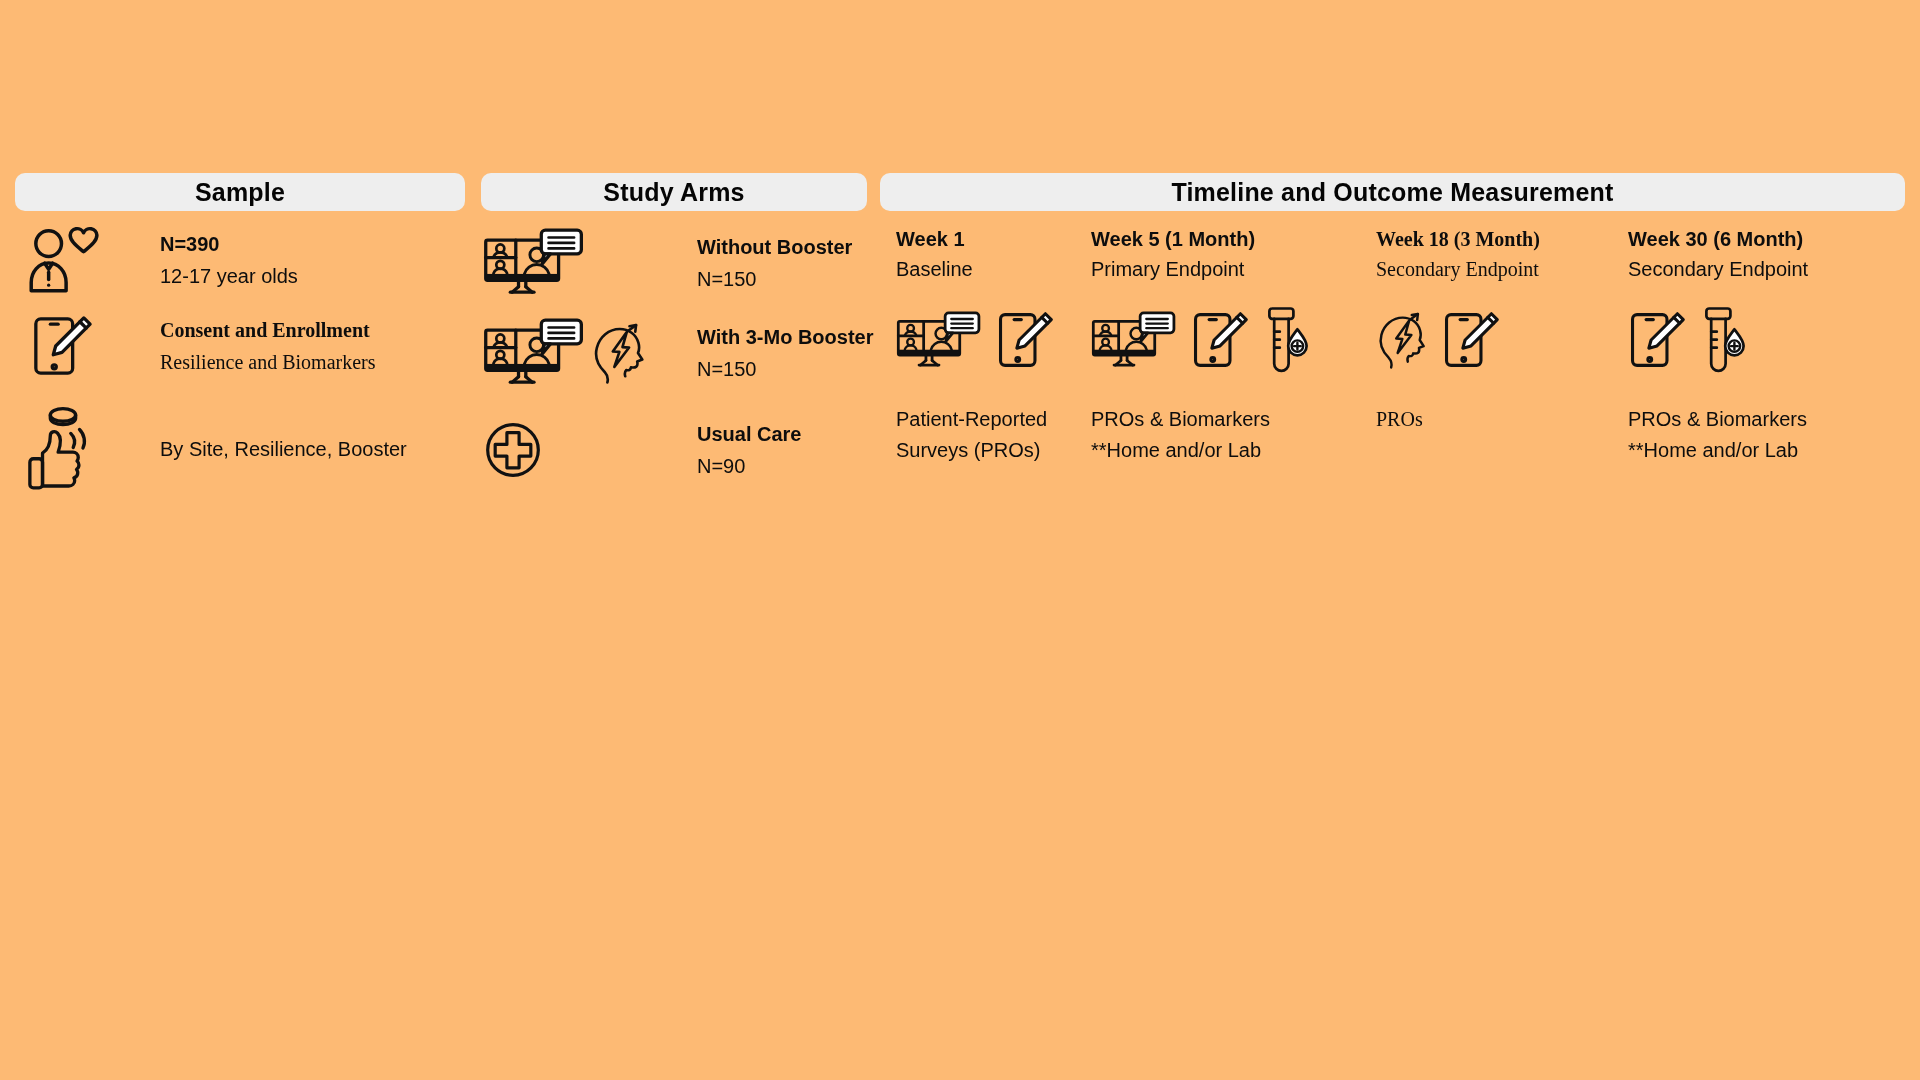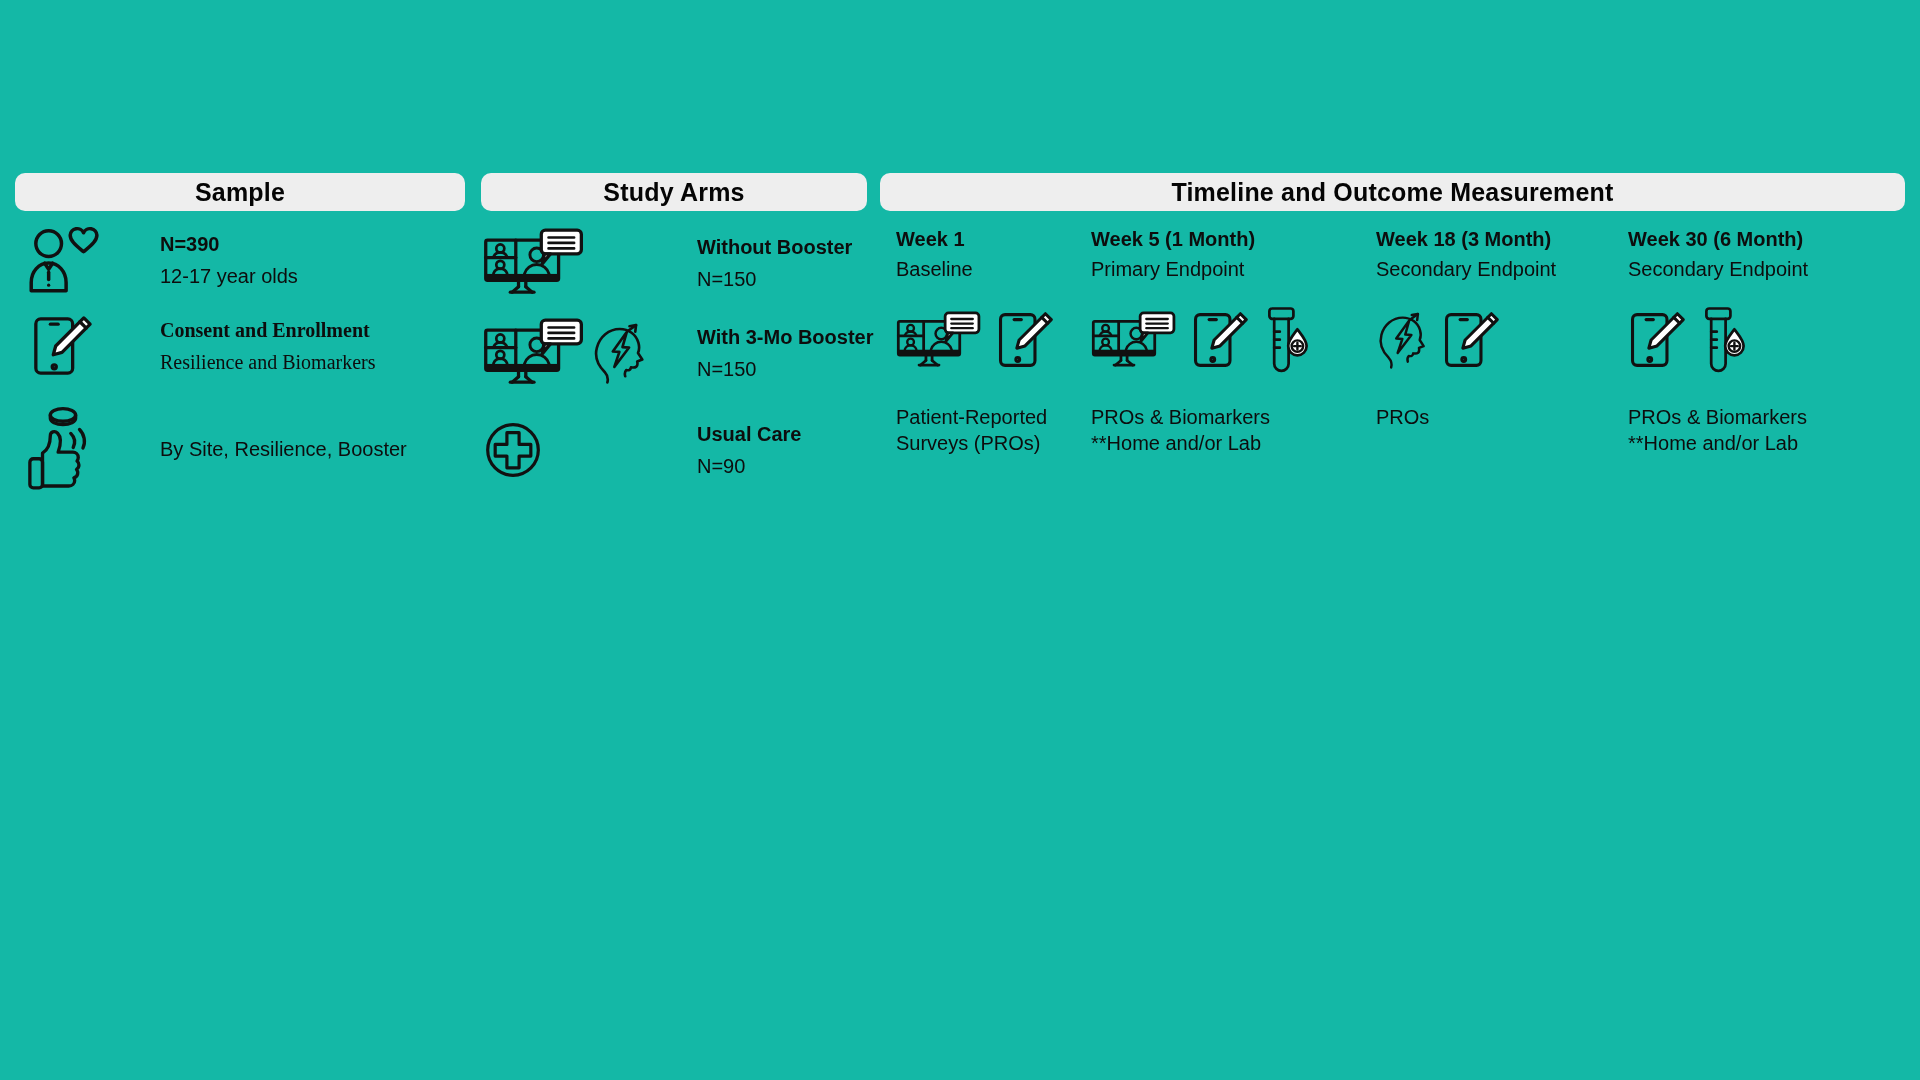--- a/index.html
+++ b/index.html
@@ -1,17 +1,17 @@
 <!DOCTYPE html>
 <html><head>
 <meta charset="utf-8">
 <style>
   html,body{margin:0;padding:0;background:#ffffff;}
   body{font-family:"Liberation Sans", sans-serif; color:#0d0d0d;}
-  .canvas{position:relative;width:1920px;height:1080px;background:#14b8a6;overflow:hidden;}
+  .canvas{position:relative;width:1920px;height:1080px;background:#fdba74;overflow:hidden;}
 
   
   .hdr{position:absolute;top:173px;height:38px;background:#eeeeee;border-radius:10px;
        display:flex;align-items:center;justify-content:center;
        font-weight:700;font-size:25px;letter-spacing:0.2px;color:#050505;}
   .hdr-sample{left:15px;width:450px;}
   .hdr-arms{left:481px;width:386px;}
   .hdr-timeline{left:880px;width:1025px;}
 
   
@@ -27,25 +27,25 @@
   .srow1{top:226px;} .srow2{top:314px;font-family:Liberation Serif, serif;} .srow3{top:404px;}
 
   
   .arow{left:483px;}
   .arow .icon-cell{width:166px;justify-content:flex-start;gap:6px;}
   .arow1{top:228px;} .arow2{top:318px;} .arow3{top:418px;}
   .arow .row-text{margin-left:4px;}
 
   
   .tcol{position:absolute;top:224px;width:230px;}
-  .tcol1{left:896px;} .tcol2{left:1091px;} .tcol3{left:1376px;} .tcol4{left:1628px;}
+  .tcol1{left:896px;} .tcol2{left:1091px;} .tcol3{left:1376px;font-family:Liberation Serif, serif;} .tcol4{left:1628px;}
   .t-title{font-weight:700;font-size:20px;line-height:30px;white-space:nowrap;}
   .t-sub{font-size:20px;line-height:30px;white-space:nowrap;}
   .t-icons{margin-top:16px;height:80px;display:flex;align-items:center;gap:14px;}
-  .t-caption{margin-top:24px;font-size:20px;line-height:26px;white-space:pre-line;}
+  .t-caption{margin-top:24px;font-size:20px;line-height:31px;white-space:pre-line;}
 
   
   svg.ic{display:block;flex:0 0 auto;}
   .ic-person-heart{width:78px;height:68px;}
   .ic-tablet-pen{width:62px;height:64px;}
   .ic-coin-flip{width:74px;height:90px;}
   .ic-telehealth{width:102px;height:70px;}
   .ic-head-bolt{width:56px;height:62px;}
   .ic-cross-circle{width:60px;height:60px;}
   .ic-tube-droplet{width:50px;height:72px;}

